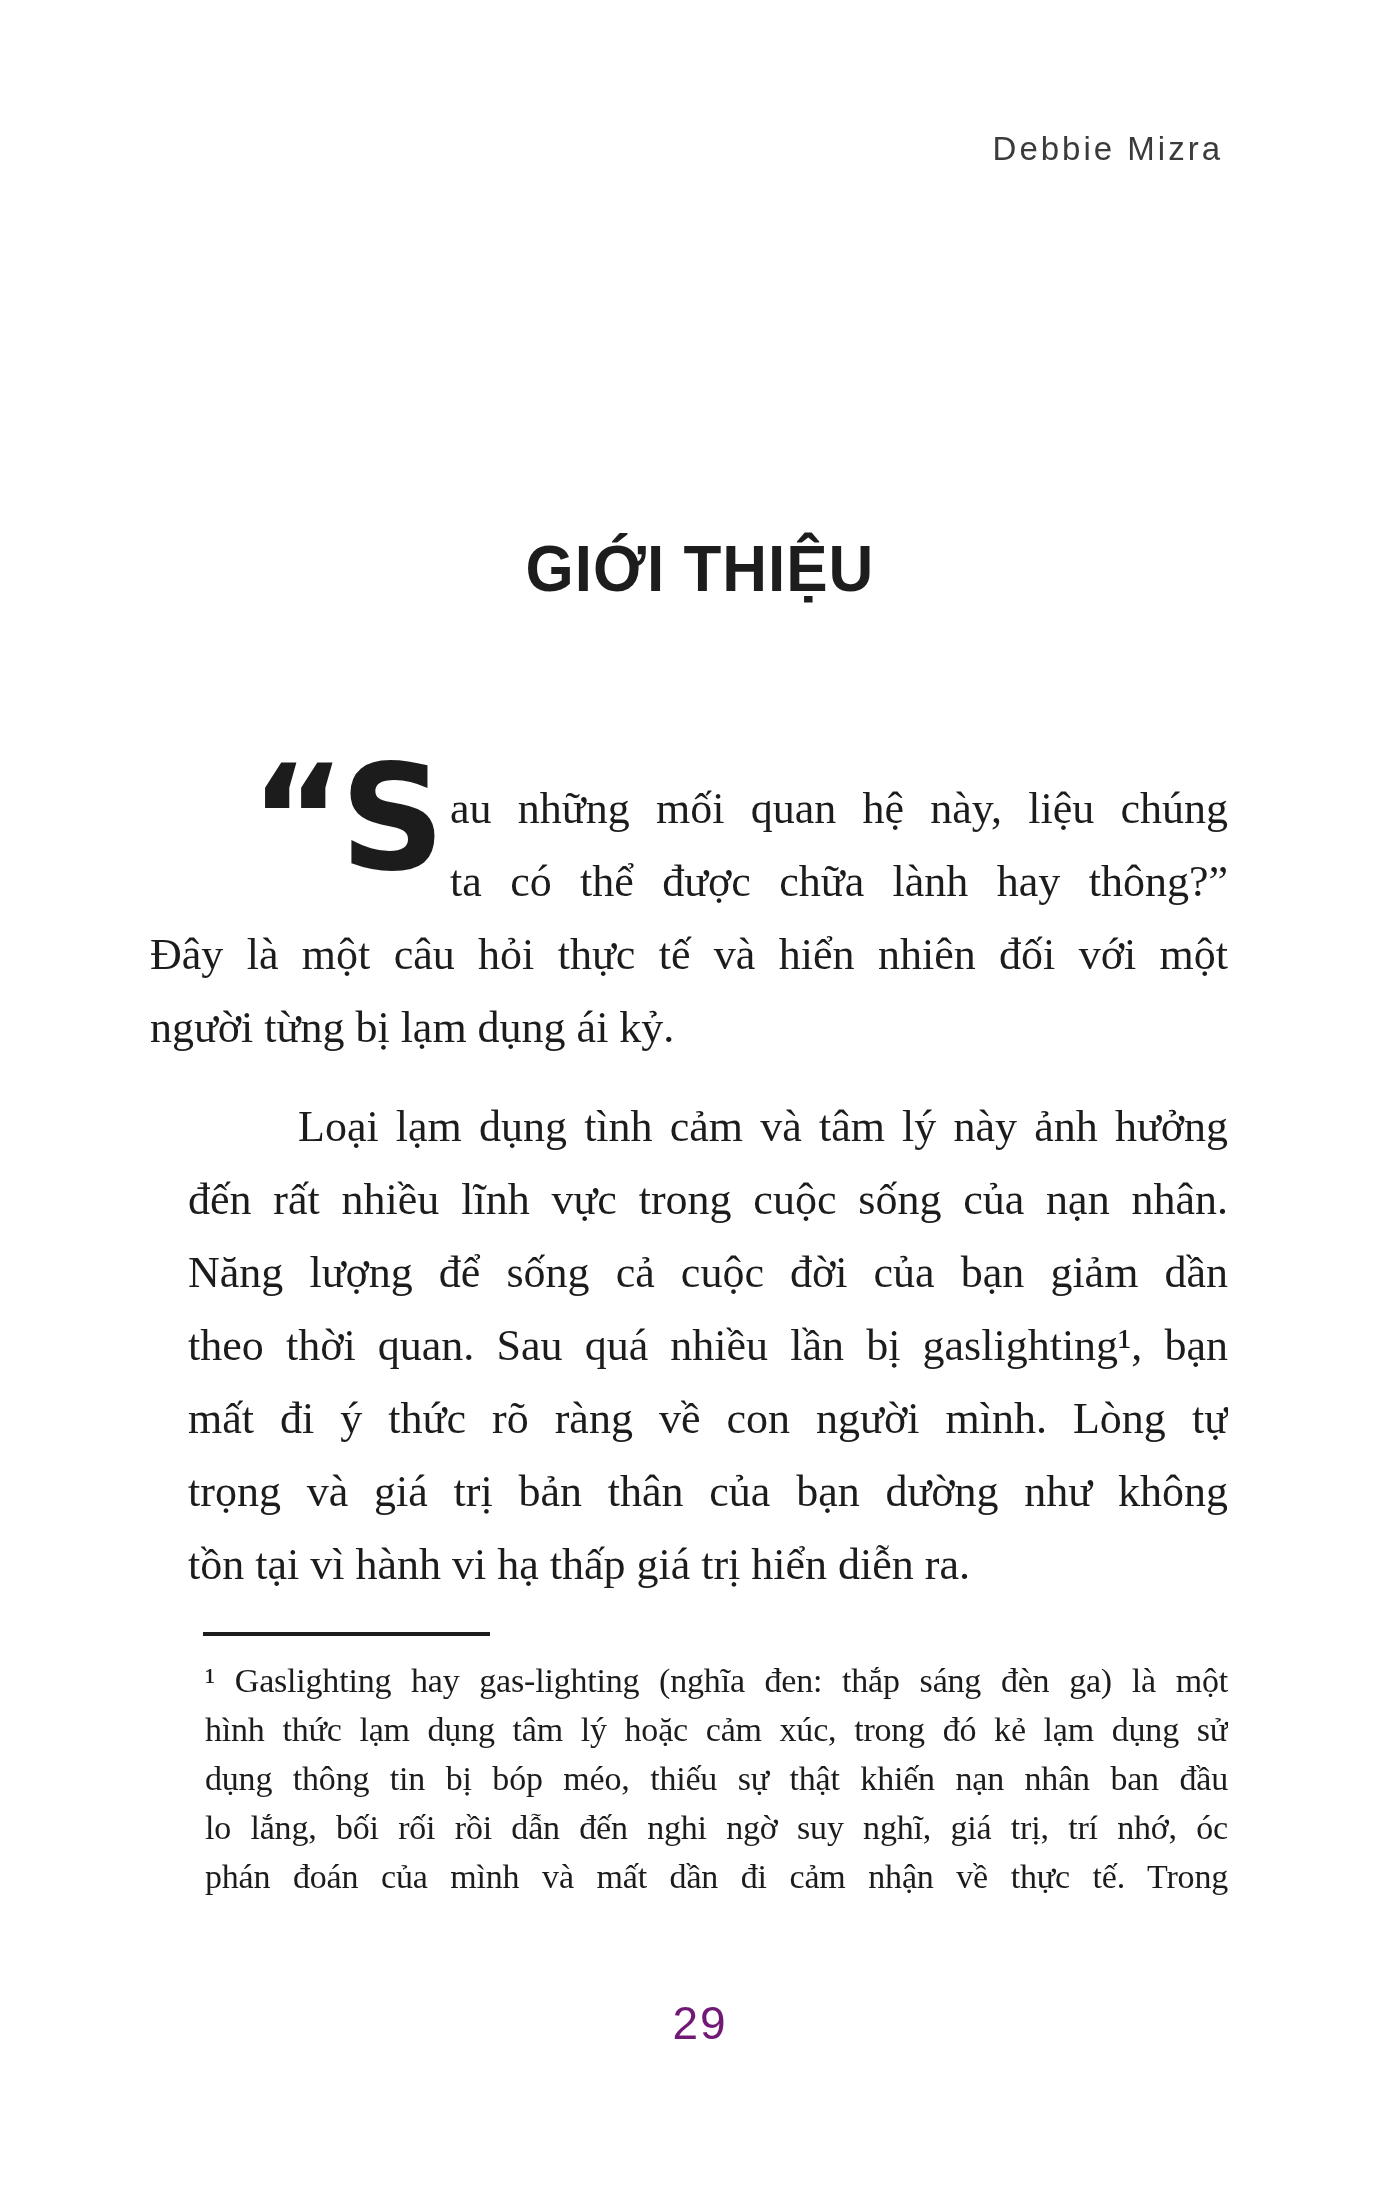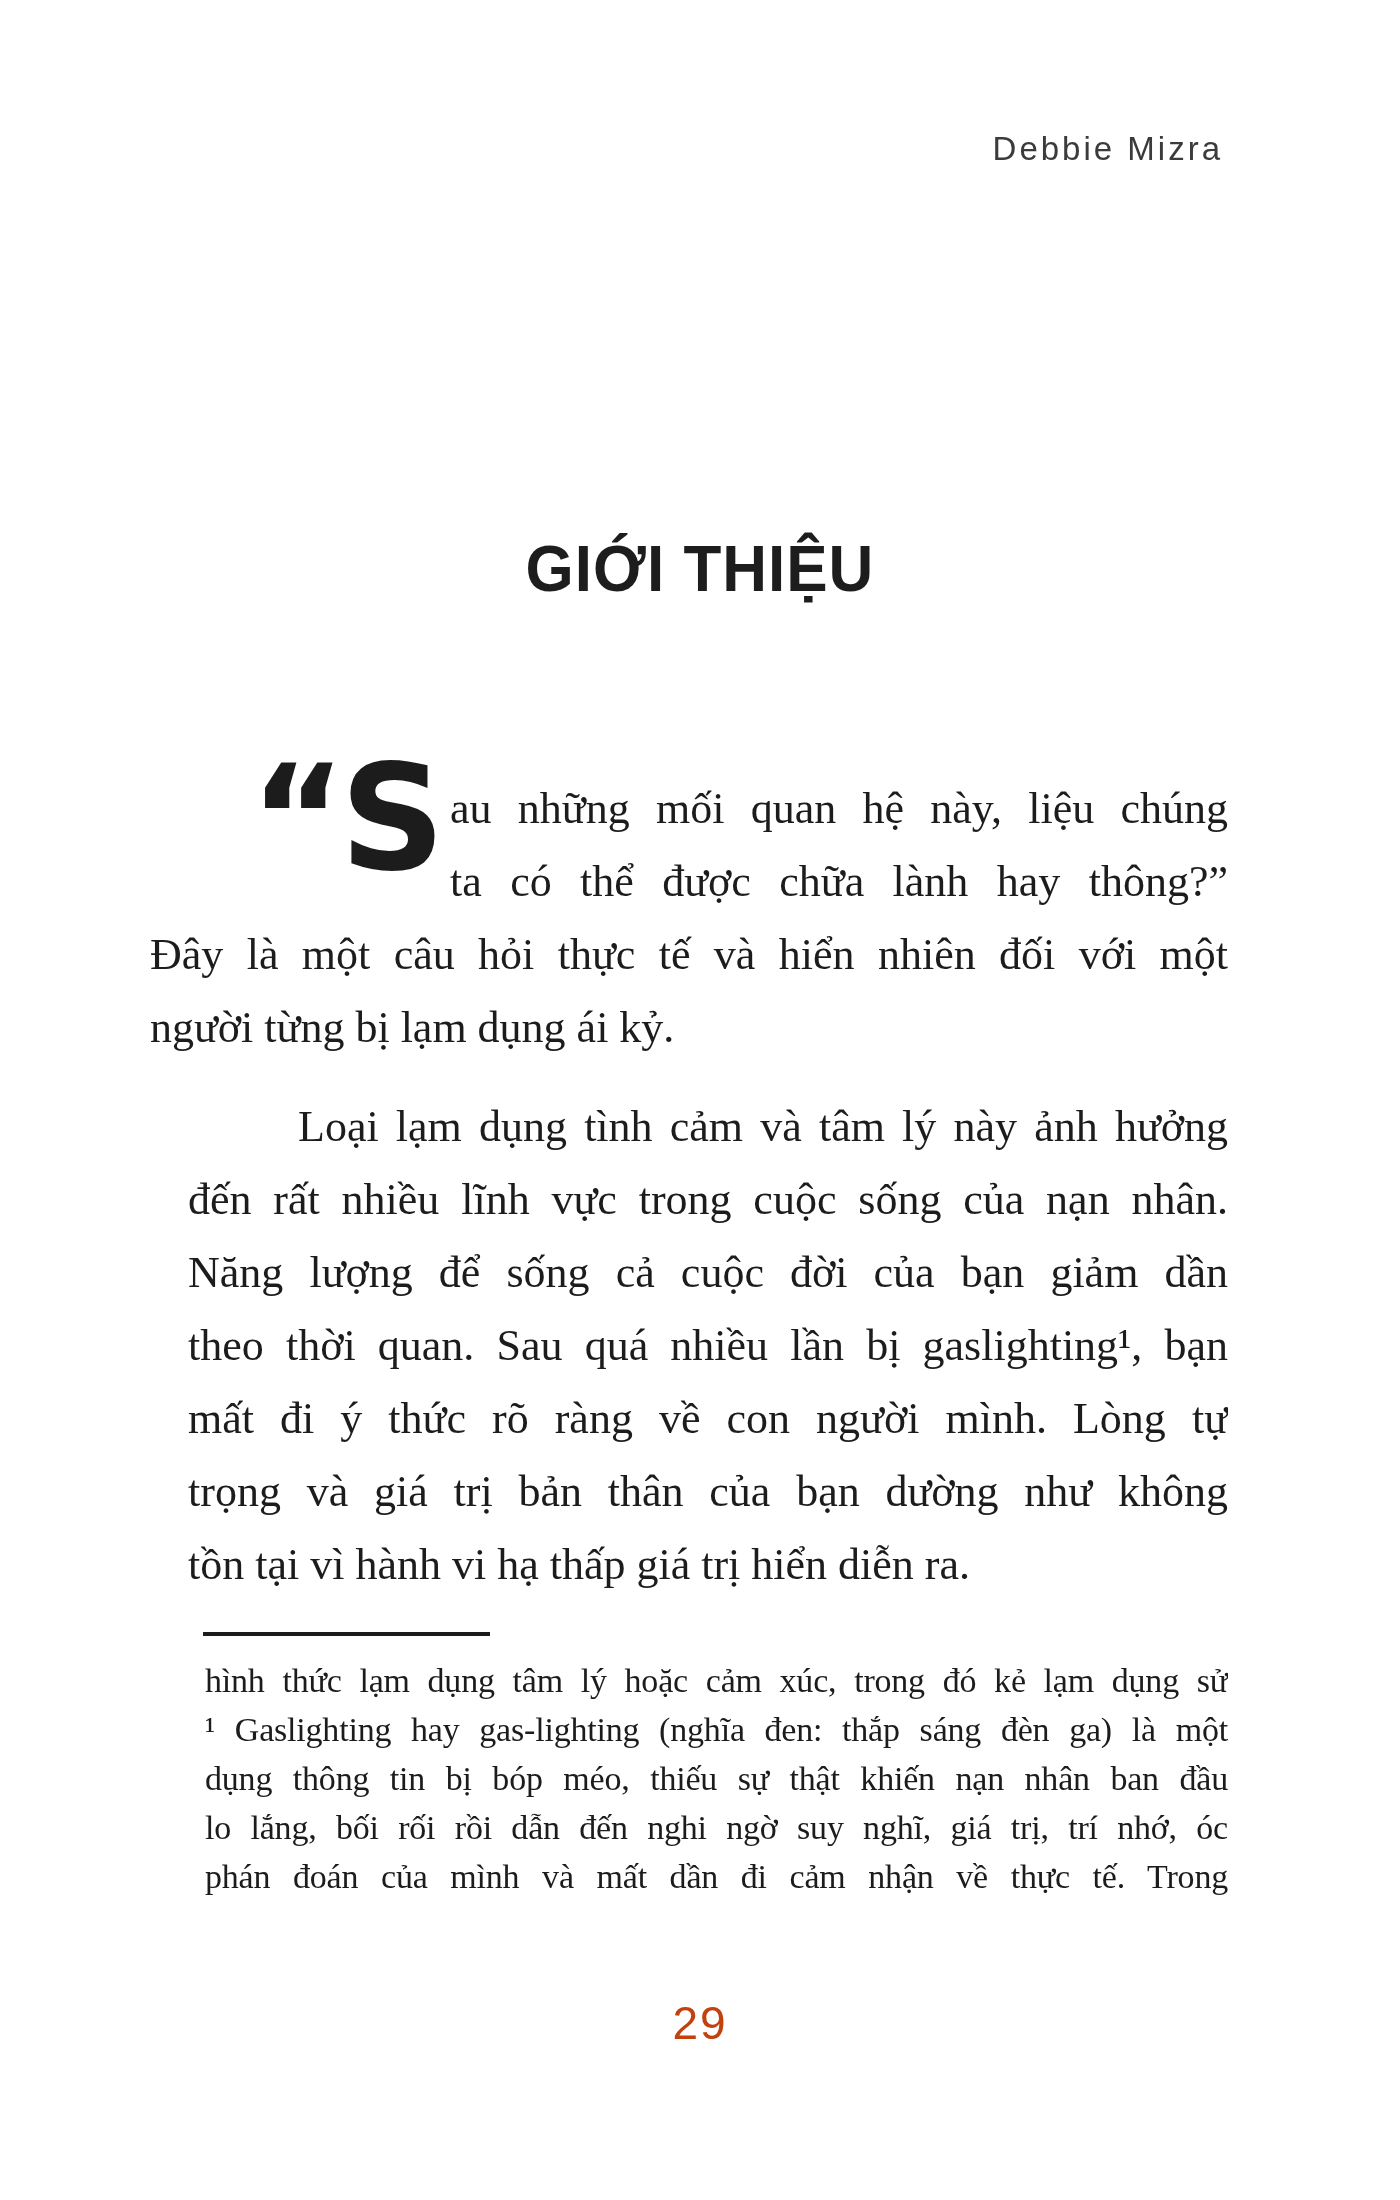--- a/index.html
+++ b/index.html
@@ -116,21 +116,21 @@
   .page-number {
     position: absolute;
     top: 1996px;
     left: 0;
     width: 1400px;
     text-align: center;
     font-family: "Liberation Sans", "DejaVu Sans", sans-serif;
     font-weight: 300;
     font-size: 46px;
     letter-spacing: 2px;
-    color: #c2410c;
+    color: #701a75;
   }
 </style>
 </head>
 <body>
 
 <div class="page">
 
   <div class="running-header">Debbie Mizra</div>
 
   <div class="chapter-title">GIỚI THIỆU</div>
@@ -157,22 +157,22 @@
       <div class="jline">mất đi ý thức rõ ràng về con người mình. Lòng tự</div>
       <div class="jline">trọng và giá trị bản thân của bạn dường như không</div>
       <div class="jline last">tồn tại vì hành vi hạ thấp giá trị hiển diễn ra.</div>
     </div>
 
   </div>
 
   <div class="footnote-sep"></div>
 
   <div class="footnote">
+    <div class="fline">¹ Gaslighting hay gas-lighting (nghĩa đen: thắp sáng đèn ga) là một</div>
     <div class="fline">hình thức lạm dụng tâm lý hoặc cảm xúc, trong đó kẻ lạm dụng sử</div>
-    <div class="fline">¹ Gaslighting hay gas-lighting (nghĩa đen: thắp sáng đèn ga) là một</div>
     <div class="fline">dụng thông tin bị bóp méo, thiếu sự thật khiến nạn nhân ban đầu</div>
     <div class="fline">lo lắng, bối rối rồi dẫn đến nghi ngờ suy nghĩ, giá trị, trí nhớ, óc</div>
     <div class="fline">phán đoán của mình và mất dần đi cảm nhận về thực tế. Trong</div>
   </div>
 
   <div class="page-number">29</div>
 
 </div>
 
 </body></html>

